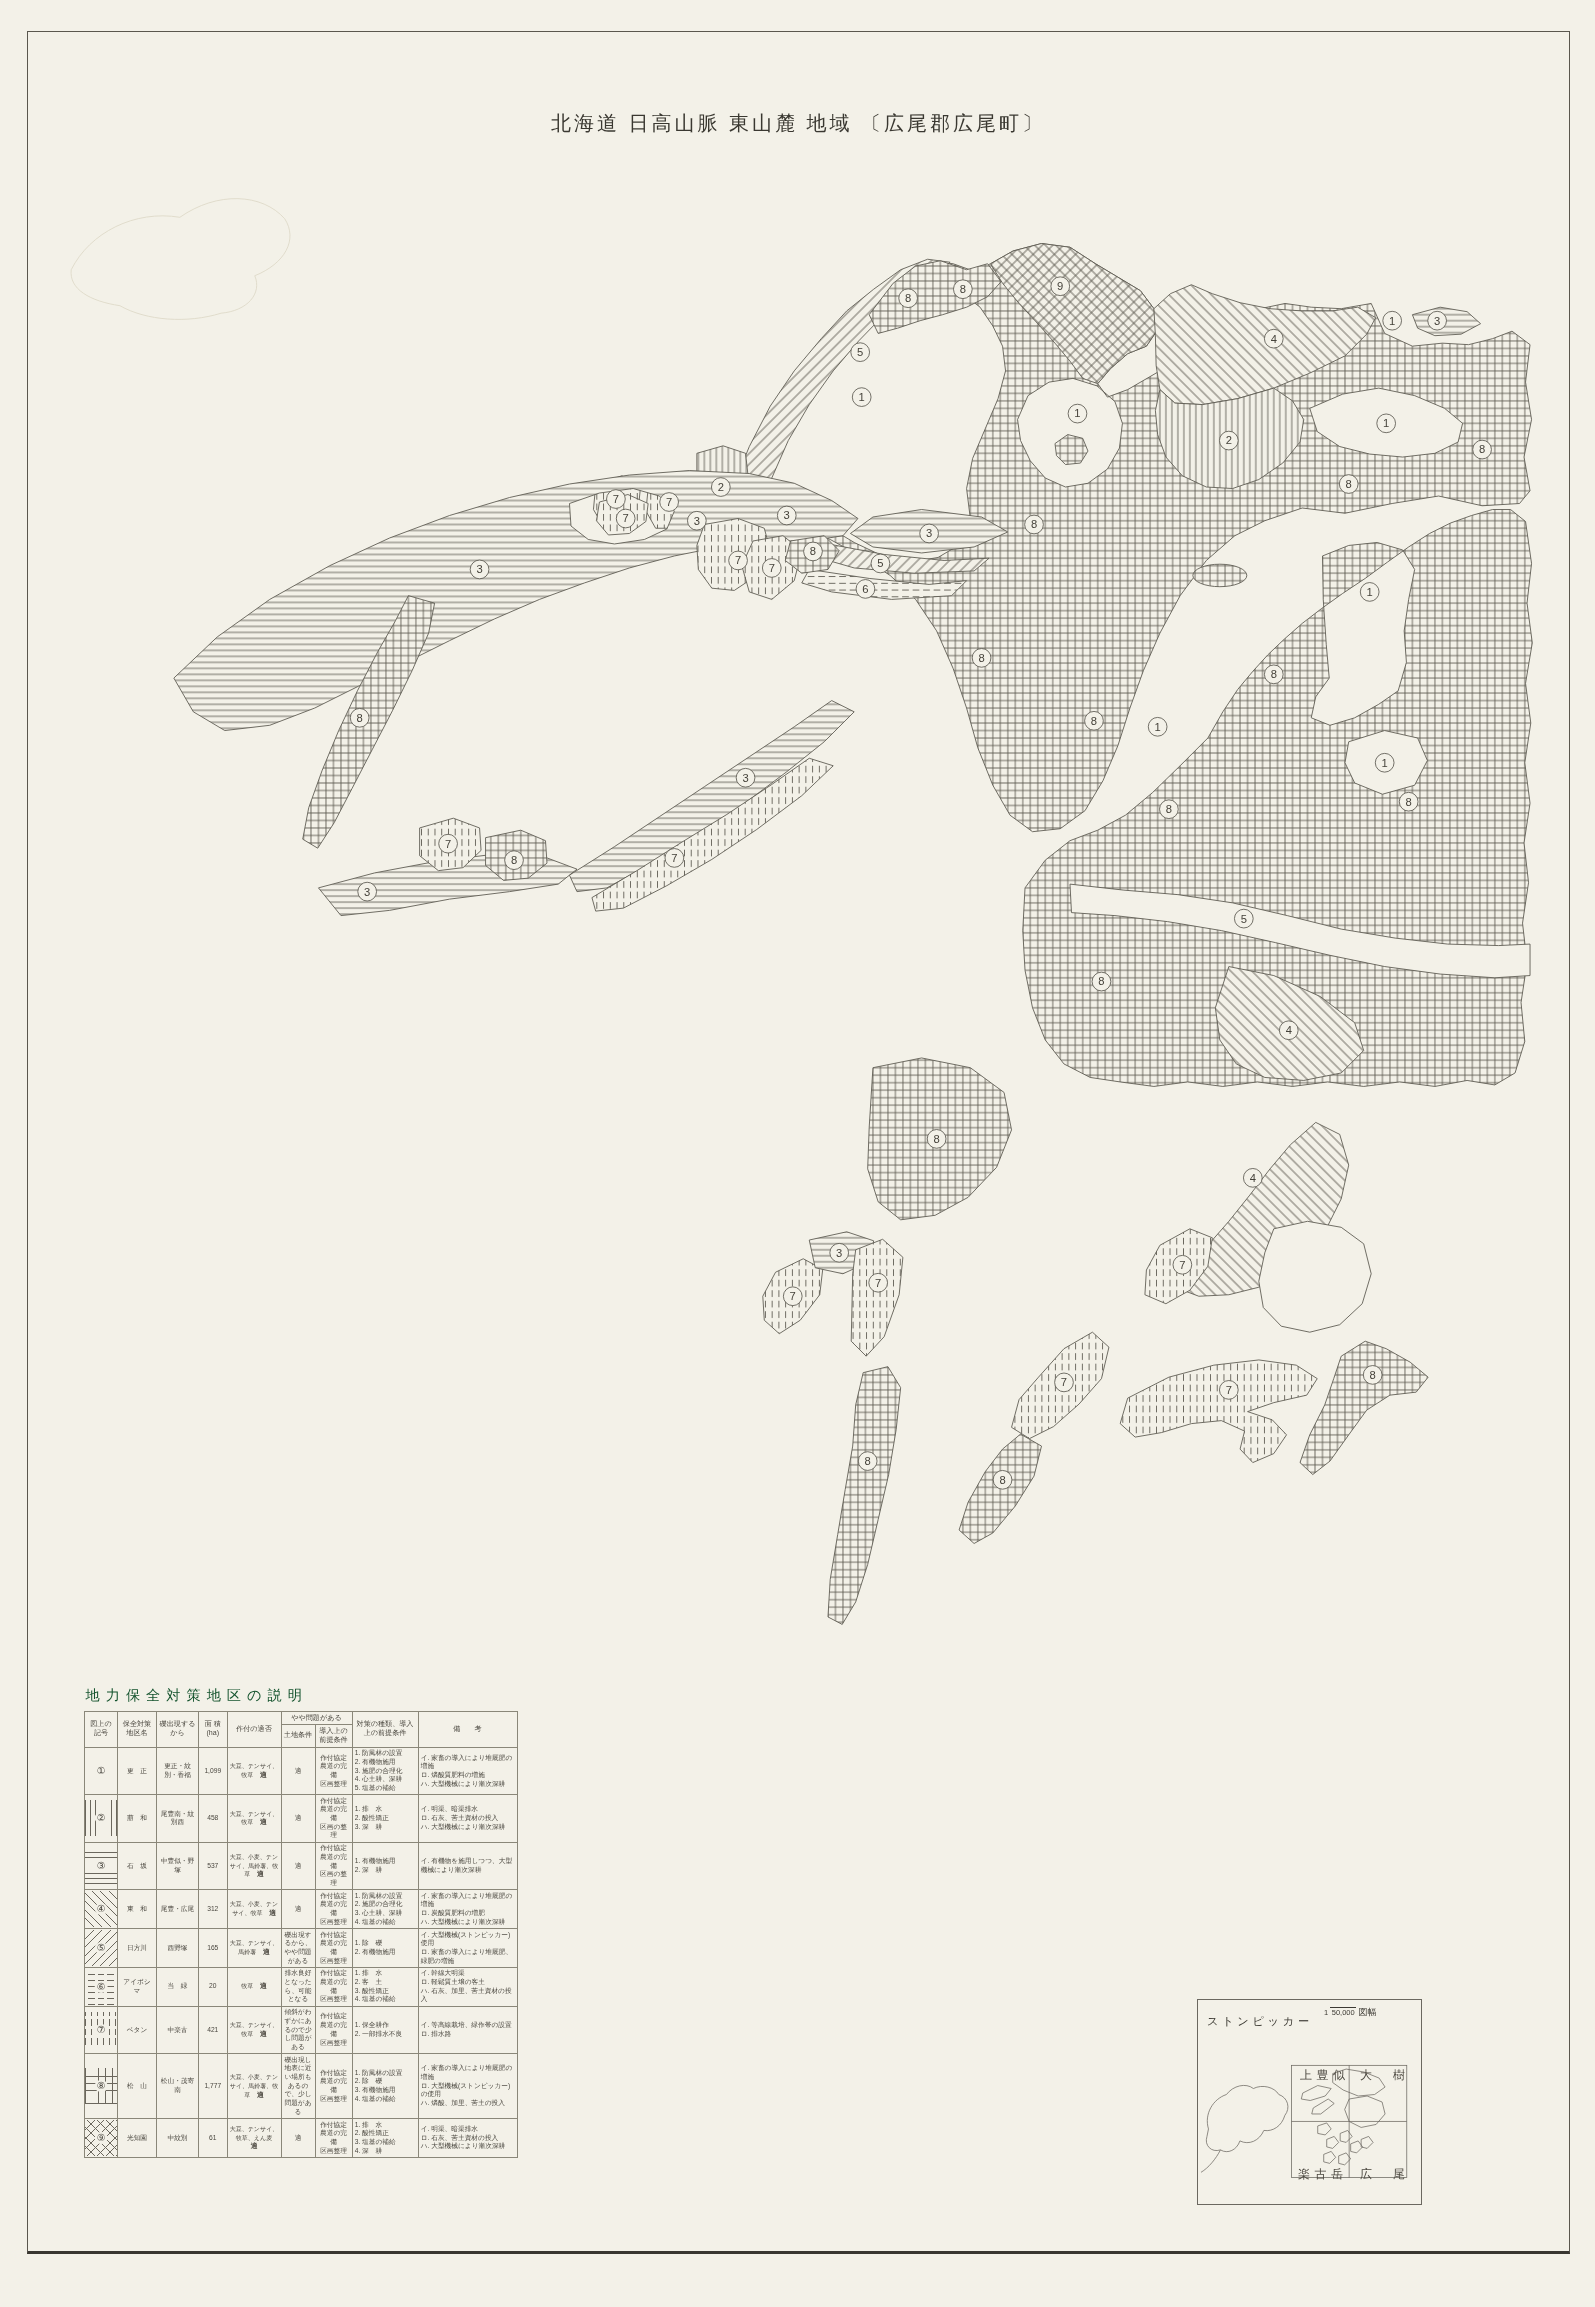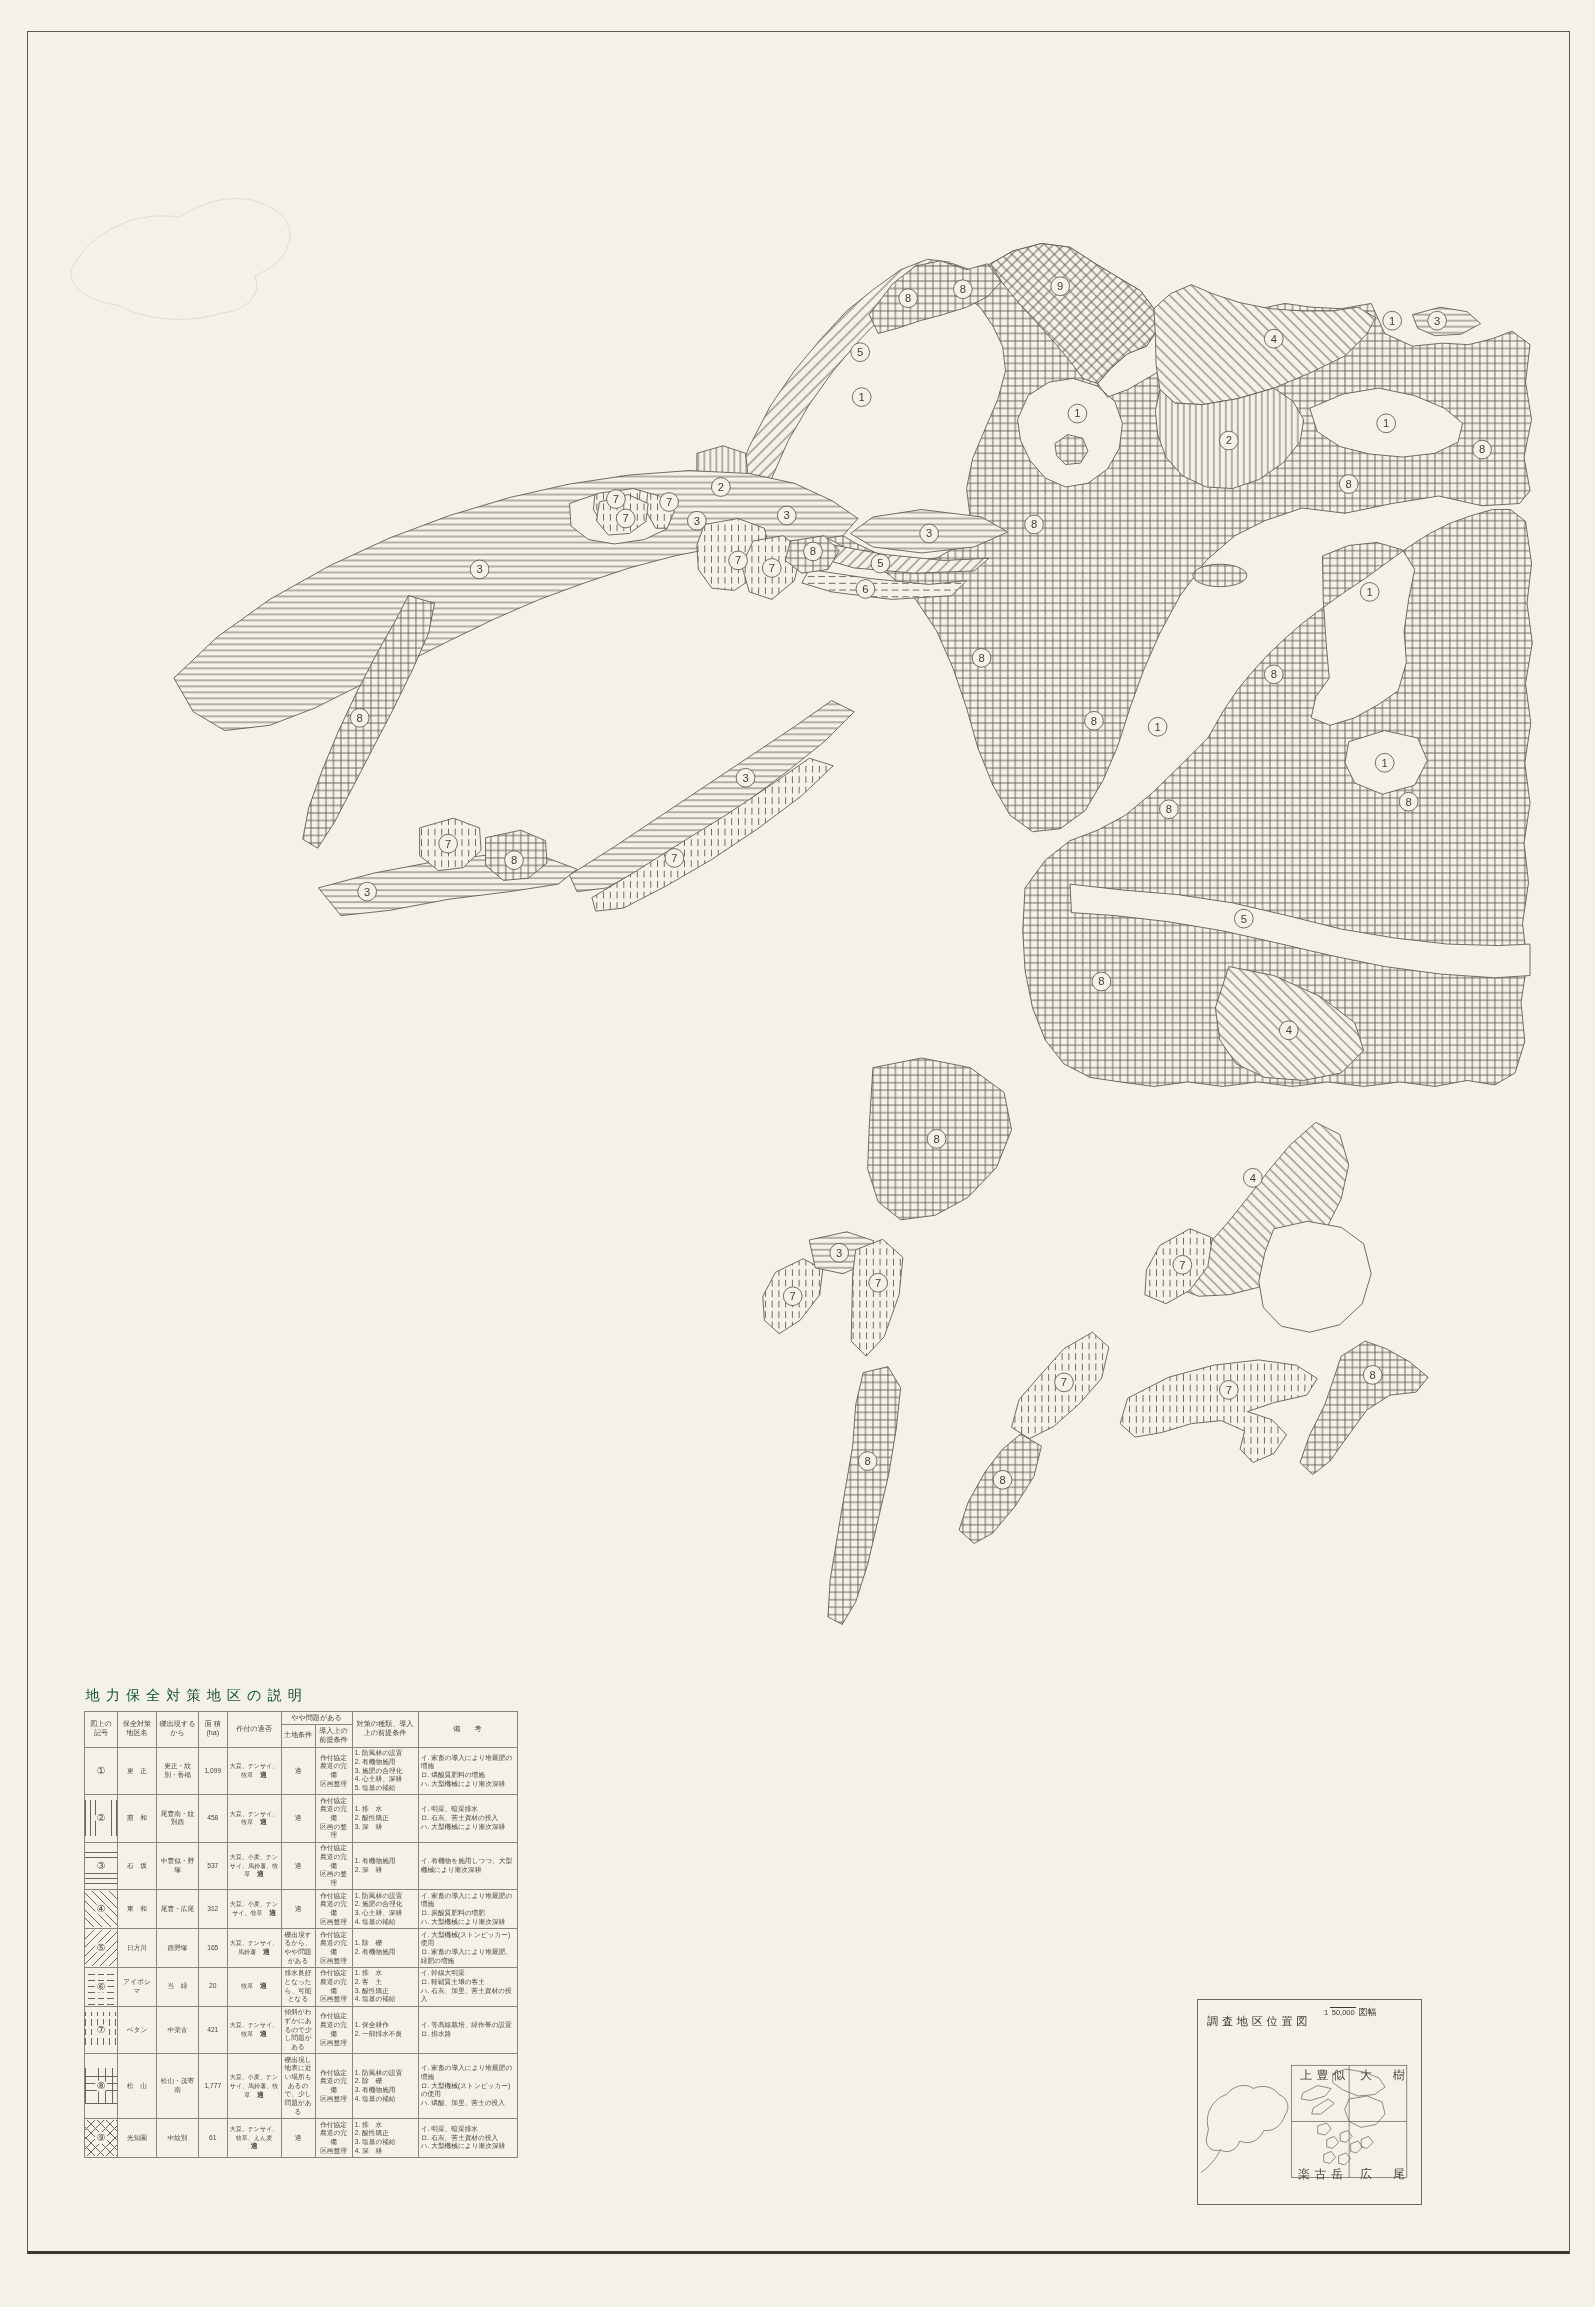--- a/index.html
+++ b/index.html
@@ -60,20 +60,21 @@
   svg.locsvg path,svg.locsvg rect,svg.locsvg line{stroke:#6b6860;fill:none;stroke-width:1;}
   .loc-label{position:absolute;font-size:12px;letter-spacing:4.5px;color:#4a473f;}
 </style>
 </head>
 <body>
 
 <div class="page">
 
   <div class="frame"></div>
 
+  <div class="subtitle">北海道 日高山脈 東山麓 地域 〔広尾郡広尾町〕</div>
 
   <svg class="map" viewBox="0 0 2130 3079">
     <defs>
       <pattern id="pat2" width="8" height="8" patternUnits="userSpaceOnUse">
         <rect width="8" height="8" fill="#f3f1e8"></rect>
           <path d="M4 0V8" stroke="#6e6b61" stroke-width="0.8" fill="none"></path>
       </pattern>
       <pattern id="pat3" width="8" height="8" patternUnits="userSpaceOnUse">
         <rect width="8" height="8" fill="#f3f1e8"></rect>
           <path d="M0 4H8" stroke="#6e6b61" stroke-width="0.8" fill="none"></path>
@@ -624,21 +625,21 @@
         <path d="M154,144 L174,132 182,138 164,152 152,152 Z"></path>
         <path d="M160,168 L172,164 178,172 170,180 160,178 Z"></path>
         <path d="M172,186 L182,182 188,190 180,198 172,196 Z"></path>
         <path d="M190,178 L200,174 206,182 198,190 190,188 Z"></path>
         <path d="M204,192 L214,188 220,196 212,204 204,202 Z"></path>
         <path d="M218,186 L228,182 234,190 226,198 218,196 Z"></path>
         <path d="M168,206 L178,202 184,210 176,218 168,216 Z"></path>
         <path d="M188,208 L198,204 204,212 196,220 188,218 Z"></path>
       </g>
     </svg>
-    <div class="loc-title">調査地区位置図</div>
+    <div class="loc-title">ストンピッカー</div>
     <div class="loc-scale">
       <span class="frac">
         <span>1</span>
         <span class="den">50,000</span>
       </span><span class="loc-suffix">図幅</span>
     </div>
     <div class="loc-label" style="left:102px;top:67px">上豊似</div>
     <div class="loc-label" style="left:162px;top:67px">大　樹</div>
     <div class="loc-label" style="left:100px;top:166px">楽古岳</div>
     <div class="loc-label" style="left:162px;top:166px">広　尾</div>

